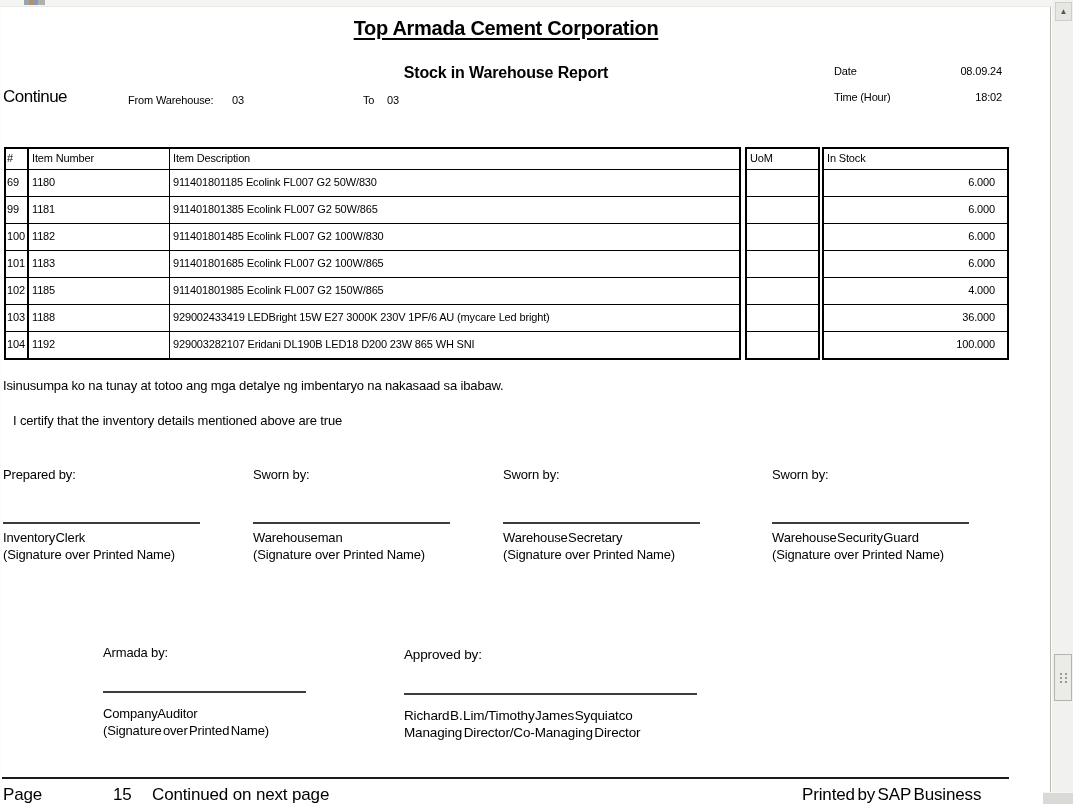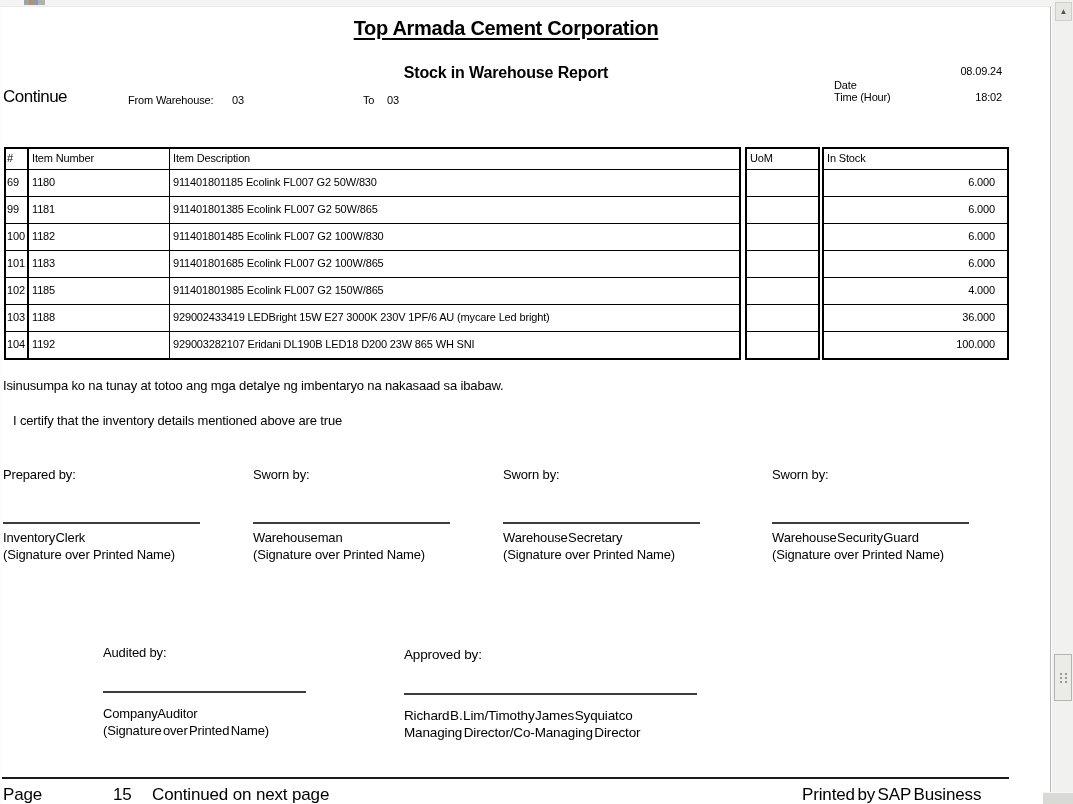--- a/index.html
+++ b/index.html
@@ -19,21 +19,21 @@
   .title { top:10px; left:0; width:1008px; text-align:center; font-size:20px; font-weight:bold;
     text-decoration:underline; text-decoration-thickness:2px; text-underline-offset:3px; letter-spacing:-0.3px; }
   .subtitle { top:57px; left:0; width:1008px; text-align:center; font-size:16px; font-weight:bold; }
 
   .lbl { font-size:11px; }
   .continue { top:80px; left:1px; font-size:17px; letter-spacing:-0.5px; }
   .fw-label { top:87px; left:126px; }
   .fw-value { top:87px; left:230px; }
   .to-label { top:87px; left:361px; }
   .to-value { top:87px; left:385px; }
-  .date-label { top:72px; left:832px; }
+  .date-label { top:58px; left:832px; }
   .date-value { top:58px; left:900px; width:100px; text-align:right; }
   .time-label { top:84px; left:832px; }
   .time-value { top:84px; left:900px; width:100px; text-align:right; }
 
   
   .tbl { position:absolute; top:140px; left:0; width:1008px; height:215px; font-size:11px; }
   .tbox { position:absolute; top:0; border:2px solid #000; background:#fff; }
   .tbox-main  { left:2px;   width:737px; }
   .tbox-uom   { left:743px; width:75px;  }
   .tbox-stock { left:820px; width:187px; }
@@ -232,21 +232,21 @@
       <div class="sig-cap">(Signature over Printed Name)</div>
     </div>
     <div class="sig-block sig-b4">
       <div class="sig-title">Sworn by:</div>
       <div class="sig-line"></div>
       <div class="sig-name">Warehouse Security Guard</div>
       <div class="sig-cap">(Signature over Printed Name)</div>
     </div>
 
     <div class="appr-block audited">
-      <div class="appr-title">Audited by:</div>
+      <div class="appr-title">Armada by:</div>
       <div class="appr-line"></div>
       <div class="appr-name">Company Auditor</div>
       <div class="appr-cap">(Signature over Printed Name)</div>
     </div>
     <div class="appr-block approved">
       <div class="appr-title">Approved by:</div>
       <div class="appr-line"></div>
       <div class="appr-name">Richard B. Lim/Timothy James Syquiatco</div>
       <div class="appr-cap">Managing Director/Co-Managing Director</div>
     </div>

